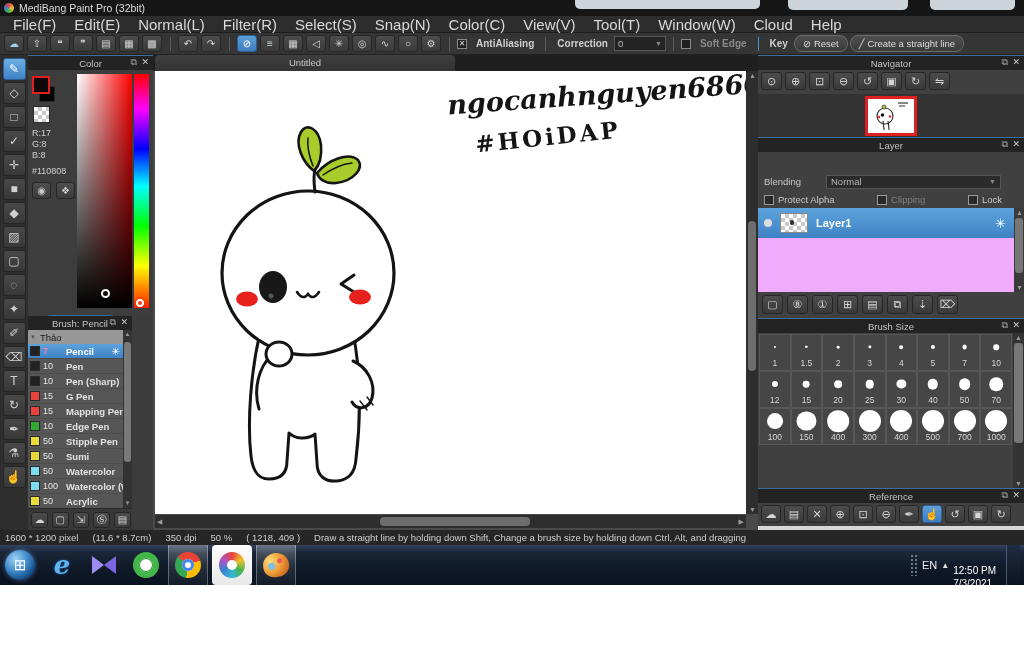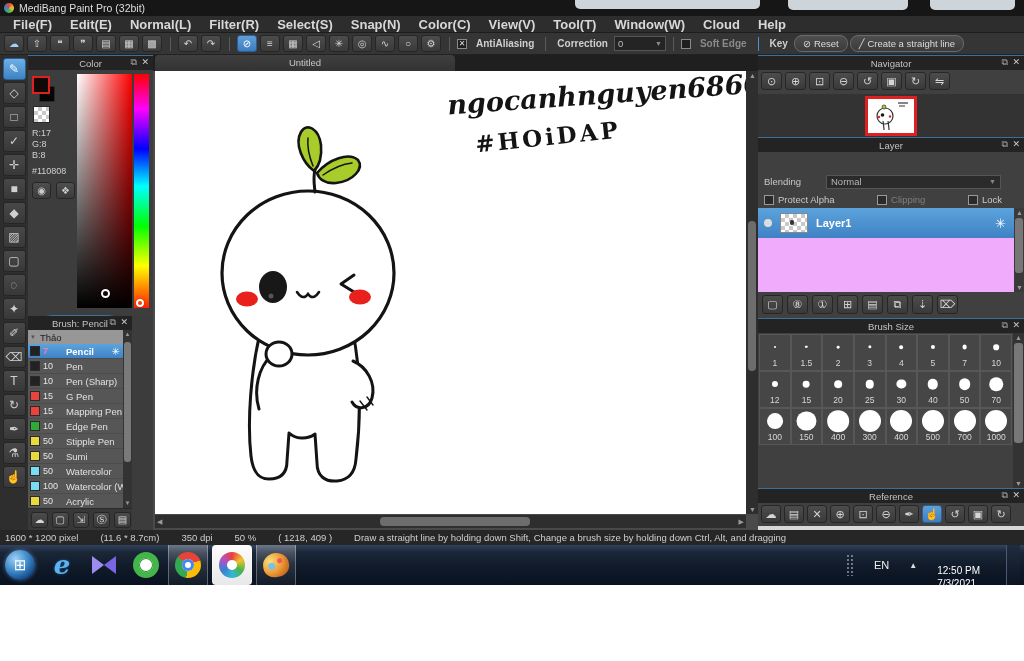--- a/index.html
+++ b/index.html
@@ -8,21 +8,21 @@
   .app { position:absolute; left:0; top:0; width:1024px; height:545px; background:#3c3c3c; }
 
   
   .titlebar { position:absolute; left:0; top:0; width:1024px; height:16px; background:#161616; display:flex; align-items:center; gap:5px; padding-left:4px; z-index:5;}
   .app-logo { width:10px; height:10px; border-radius:50%; background:conic-gradient(#e84040,#f2c12e,#48b548,#3a7fd0,#e84040); }
   .titlebar .title { font-size:10.5px; color:#ddd; }
   .bg-window-blob { position:absolute; top:0; height:9px; background:#cdd4da; border-radius:0 0 5px 5px; }
 
   
   .menubar { position:absolute; left:0; top:16px; width:1024px; height:17px; background:#2d2d2d; display:flex; align-items:center; padding-left:4px; border-bottom:1px solid #1d1d1d;}
-  .menu-item { color:#d8d8d8; font-size:13px; padding:9px 9px; cursor:default;font-weight:bold; }
+  .menu-item { color:#d8d8d8; font-size:15px; padding:9px 9px; cursor:default; }
 
   
   .toolbar { position:absolute; left:0; top:33px; width:1024px; height:22px; background:#353535; display:flex; align-items:center; padding-left:4px; gap:2px; border-bottom:1px solid #222;}
   .tbtn { width:20px; height:17px; background:linear-gradient(#4c4c4c,#3a3a3a); border:1px solid #262626; border-radius:3px; color:#d5d5d5; font-size:10px; display:flex; align-items:center; justify-content:center; margin-right:1px;}
   .tbtn.selected { background:linear-gradient(#5fa0d8,#3d7cc0); border-color:#2b5f96; color:#fff; }
   .tbtn.accent { color:#9fd0f5; }
   .tsep { width:1px; height:14px; background:#5a5a5a; margin:0 5px; }
   .tsep.blue { background:#4f8fd0; }
   .tlabel { color:#cfcfcf; font-size:10px; margin:0 4px;font-weight:bold; }
   .tlabel.dim { color:#8a8a8a; }
@@ -59,21 +59,21 @@
   
   #brush-panel { left:28px; top:315px; width:104px; height:215px; display:flex; flex-direction:column;border-radius:25px; }
   .brush-group { height:14px; background:#979797; color:#1c1c1c; font-size:9.5px; display:flex; align-items:center; padding-left:12px; position:relative; flex:0 0 auto;}
   .brush-group:before { content:"▼"; position:absolute; left:2px; font-size:6px; color:#555; }
   .brush-list { flex:1; overflow:hidden; position:relative; background:#565656; margin-right:9px;}
   .brow { height:15px; display:flex; align-items:center; gap:3px; padding-left:2px; border-bottom:1px solid #4c4c4c; background:#565656;}
   .brow.selected { background:linear-gradient(#5ca3dc,#3f82c4); }
   .brow .sw { width:10px; height:10px; border:1px solid #2a2a2a; flex:0 0 auto;}
   .brow .num { width:20px; color:#e6e6e6; font-size:9px; flex:0 0 auto;}
   .brow.selected .num { color:#ff79b8; font-weight:bold;}
-  .brow .bname { color:#e2e2e2; font-size:9.5px; white-space:nowrap; overflow:hidden; flex:1;}
+  .brow .bname { color:#e2e2e2; font-size:9.5px; white-space:nowrap; overflow:hidden; flex:1;font-weight:bold;}
   .brow.selected .bname { color:#fff; font-weight:bold; }
   .brow .gear { color:#fff; font-size:10px; padding-right:3px;}
   .bscroll { position:absolute; right:0; top:14px; bottom:22px; width:9px; background:#333; }
   .bscroll .thumb { position:absolute; left:1px; right:1px; top:12px; height:120px; background:#7a7a7a; border-radius:3px;}
   .bscroll .arr { position:absolute; left:0; width:9px; height:9px; color:#999; font-size:6px; text-align:center; line-height:9px;}
   .brush-foot { flex:0 0 22px; background:#383838; display:flex; align-items:center; gap:3px; padding-left:3px; border-top:1px solid #2a2a2a;}
   .brush-foot .tbtn { width:19px; height:16px; }
 
   
   .canvasarea { position:absolute; left:153px; top:55px; width:605px; height:475px; background:#4a4a4a; }
@@ -123,41 +123,41 @@
   .bs-num { position:absolute; left:0; right:0; bottom:2px; text-align:center; color:#d8d8d8; font-size:8.5px; }
   .bs-scroll { position:absolute; right:0; top:14px; bottom:0; width:11px; background:#333; }
   .bs-scroll .thumb { position:absolute; left:1px; right:1px; top:10px; height:100px; background:#777; border-radius:3px;}
 
   #reference-panel { left:758px; top:488px; width:266px; height:42px; }
   .ref-tools { display:flex; align-items:center; gap:2px; padding:2px 0 0 3px; }
   .ref-tools .tbtn { width:20px; height:18px; font-size:11px; }
   .ref-strip { position:absolute; left:0; bottom:0; right:0; height:4px; background:#d8d8d8; }
 
   
-  .statusbar { position:absolute; left:0; top:530px; width:1024px; height:15px; background:#262626; display:flex; align-items:center; gap:22px; padding-left:5px; color:#cfcfcf; font-size:9.5px; white-space:nowrap;}
+  .statusbar { position:absolute; left:0; top:530px; width:1024px; height:15px; background:#262626; display:flex; align-items:center; gap:14px; padding-left:5px; color:#cfcfcf; font-size:9.5px; white-space:nowrap;}
 
   
   .taskbar { position:absolute; left:0; top:545px; width:1024px; height:40px; background:linear-gradient(180deg,#31425e 0%,#1b2738 18%,#101a29 55%,#0a1220 100%); display:flex; align-items:center; }
   .tapp { width:40px; height:40px; display:flex; align-items:center; justify-content:center; position:relative;}
   .tapp.active { background:linear-gradient(rgba(255,255,255,0.28),rgba(255,255,255,0.10) 45%,rgba(255,255,255,0.04)); border-left:1px solid rgba(255,255,255,0.3); border-right:1px solid rgba(255,255,255,0.3); }
   .tapp.white { background:linear-gradient(#fdfdfd,#e8e8e8); border-radius:4px; margin:0 2px; }
   .icn-start { width:30px; height:30px; border-radius:50%; background:radial-gradient(circle at 35% 30%, #9ed2f5, #3c87c8 45%, #134a86 75%, #092b52); color:#fff; font-size:15px; display:flex; align-items:center; justify-content:center; box-shadow:0 0 4px rgba(120,180,255,.5);}
   .icn-ie { color:#5fb4ef; font-family:"DejaVu Serif",serif; font-style:italic; font-size:26px; font-weight:bold; text-shadow:0 0 3px #1a5a9a;}
   .icn-kmp { width:24px; height:18px; position:relative; }
   .icn-kmp:before, .icn-kmp:after { content:""; position:absolute; top:0; width:0; height:0; }
   .icn-kmp:before { left:0; border-left:12px solid #9b8cf0; border-top:9px solid transparent; border-bottom:9px solid transparent; }
   .icn-kmp:after { right:0; border-right:12px solid #7a66e0; border-top:9px solid transparent; border-bottom:9px solid transparent; }
   .icn-coccoc { width:26px; height:26px; border-radius:50%; border:6px solid #43b649; background:#fff; box-shadow:inset 0 0 0 1px #2f8f35;}
   .icn-chrome { width:26px; height:26px; border-radius:50%; background:conic-gradient(from -50deg, #ea4335 0 33%, #fbbc05 33% 66%, #34a853 66% 100%); position:relative;}
   .icn-chrome:after { content:""; position:absolute; left:7px; top:7px; width:12px; height:12px; border-radius:50%; background:#fff; box-shadow:inset 0 0 0 3px #4285f4;}
   .icn-medibang { width:26px; height:26px; border-radius:50%; background:conic-gradient(#e84040,#f2c12e,#48b548,#35b5d8,#3a7fd0,#b052c8,#e84040); position:relative;}
   .icn-medibang:after { content:""; position:absolute; left:8px; top:8px; width:10px; height:10px; border-radius:50%; background:#fff;}
   .icn-palette { width:26px; height:24px; border-radius:50% 50% 45% 45%; background:radial-gradient(circle at 30% 30%, #f8e07a, #f0a03a 45%, #c86820 80%); position:relative; transform:rotate(-12deg);}
   .icn-palette:after { content:""; position:absolute; left:5px; top:9px; width:7px; height:7px; border-radius:50%; background:#7ac0e8; box-shadow:9px -4px 0 -1px #e85858;}
-  .tray { margin-left:auto; display:flex; align-items:center; gap:20px; color:#fff; padding-right:4px;}
+  .tray { margin-left:auto; display:flex; align-items:center; gap:4px; color:#fff; padding-right:4px;}
   .tray-grip { width:8px; height:22px; background-image:radial-gradient(#6a7890 1px, transparent 1px); background-size:4px 4px;}
   .tray-lang { font-size:11px; color:#eee; }
   .tray-caret { font-size:8px; color:#ddd; }
   .tray-clock { text-align:left; font-size:10px; line-height:13px; color:#fff; padding-right:6px;margin-top:24px;}
   .show-desktop { width:14px; height:40px; background:linear-gradient(180deg,#202c40,#0c1422); border-left:1px solid #4a5a74; }
 
   .desktop-rest { position:absolute; left:0; top:585px; width:1024px; height:76px; background:#fff; }
 </style>
 </head>
 <body>

